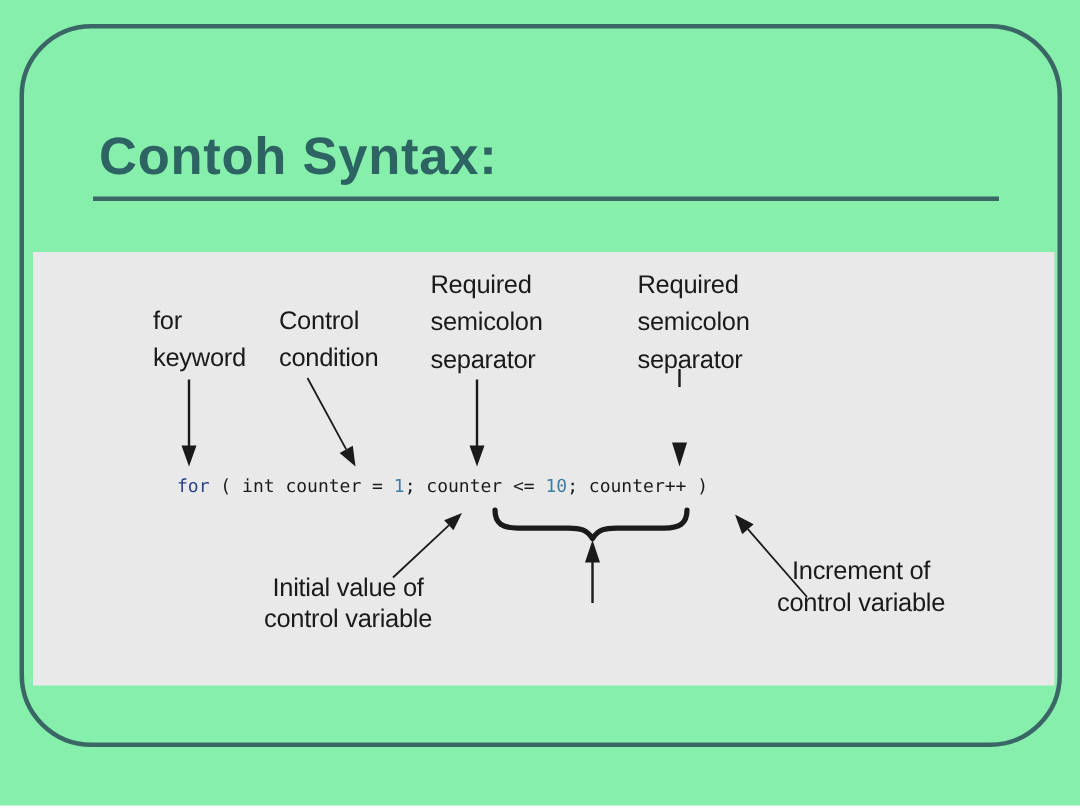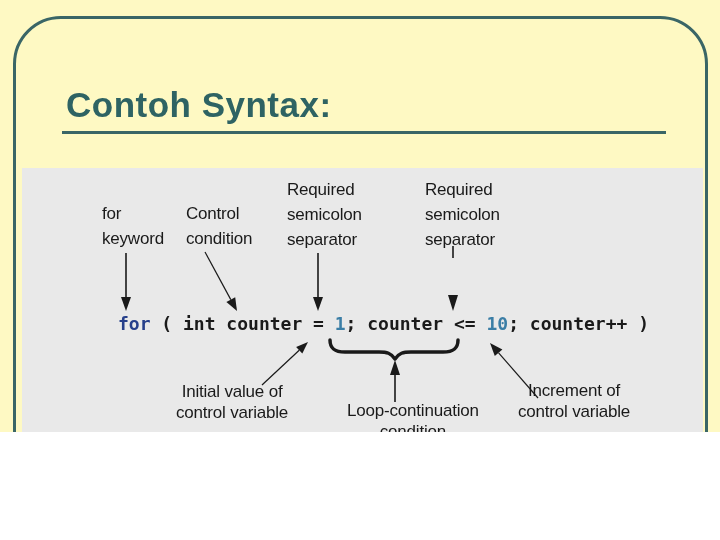--- a/index.html
+++ b/index.html
@@ -1,18 +1,18 @@
 <!DOCTYPE html>
 <html style="--accent_teal: #3a6666; --title_teal: #2e6363; --panel_gray: #e9e9e9; --ink: #1a1a1a; --keyword_blue: #27408b; --number_blue: #3b7ea6;"><head>
 <meta charset="utf-8">
 <style>
   html,body { margin:0; padding:0; }
   .stage {
-    position:relative; width:720px; height:432px;
-    background:#fef9c3; overflow:hidden;
+    position:relative; width:720px; height:537px;
+    background:#86efac; overflow:hidden;
     font-family:"Liberation Sans", sans-serif;
   }
   .slide-border {
     position:absolute; left:13px; top:16px; width:695px; height:482px;
     box-sizing:border-box;
     border:3px solid var(--accent_teal,#3a6666);
     border-radius:48px;
     background:transparent;
   }
   .slide-title {
@@ -32,21 +32,21 @@
     position:absolute;
     font-family:Liberation Sans, sans-serif;
     font-size:17px; line-height:25px; letter-spacing:-0.2px;
     color:var(--ink,#1a1a1a);
     white-space:pre-line;
   }
   .fig-label.tight { line-height:21px;text-align:center; }
   .code-line {
     position:absolute; left:96px; top:146px;
     font-family:"DejaVu Sans Mono", monospace;
-    font-weight:bold; font-size:18px; line-height:20px;
+    font-weight:normal; font-size:12px; line-height:20px;
     white-space:pre;
     color:var(--ink,#1a1a1a);
   }
   .code-kw  { color:var(--keyword_blue,#27408b); }
   .code-num { color:var(--number_blue,#3b7ea6); }
   svg.annot { position:absolute; left:0; top:0; }
   .annot line { stroke:var(--ink,#1a1a1a); }
   .annot polygon { fill:var(--ink,#1a1a1a); }
   .annot path.brace { stroke:var(--ink,#1a1a1a); fill:none; }
 </style>
@@ -68,23 +68,21 @@
 condition</div>
     <div class="fig-label" style="left:265px; top:9px;">Required
 semicolon
 separator</div>
     <div class="fig-label" style="left:403px; top:9px;">Required
 semicolon
 separator</div>
 
     <div class="fig-label tight" style="left:154px; top:213px;">Initial value of
 control variable</div>
-    <div class="fig-label tight" style="left:325px; top:232px;">Loop-continuation
-condition</div>
-    <div class="fig-label tight" style="left:496px; top:212px;">Increment of
+    <div class="fig-label tight" style="left:496px; top:202px;">Increment of
 control variable</div>
 
     <div class="code-line"><span class="code-kw">for</span><span> ( int counter = </span><span class="code-num">1</span><span>; counter &lt;= </span><span class="code-num">10</span><span>; counter++ )</span></div>
 
     <svg class="annot" width="681" height="289" viewBox="0 0 681 289">
 
       <g>
         <line x1="104" y1="85" x2="104" y2="131" stroke-width="1.6"></line>
         <polygon points="104,143 99,129 109,129"></polygon>
       </g>

